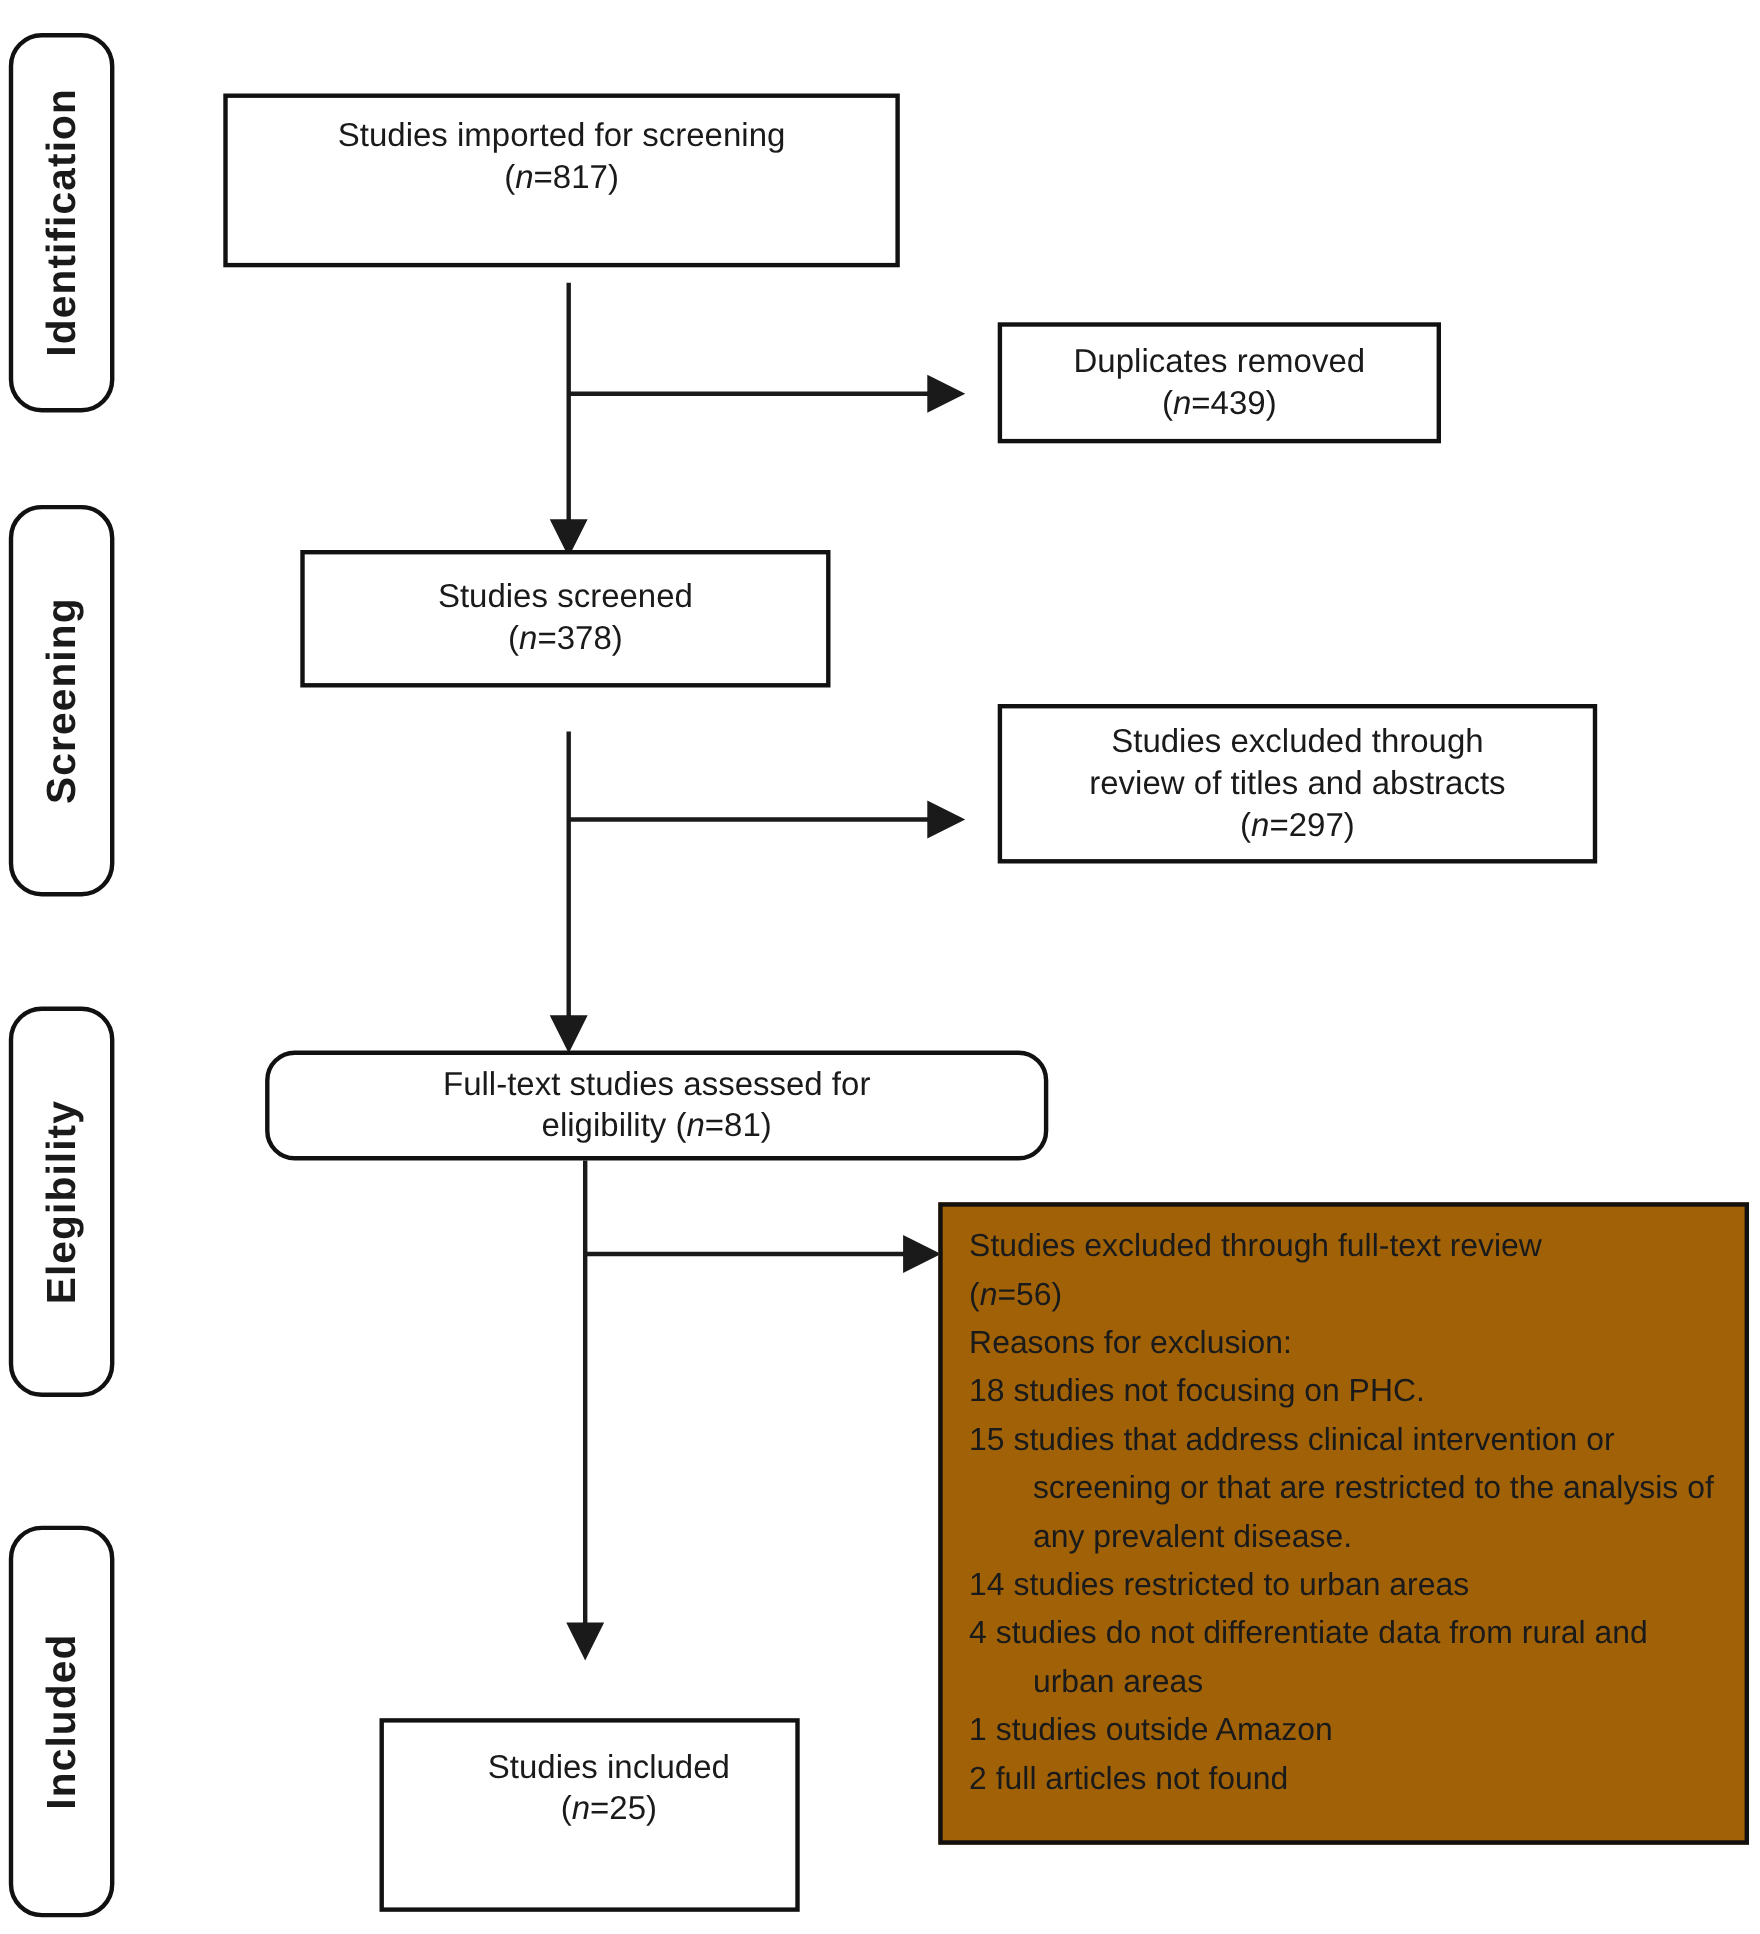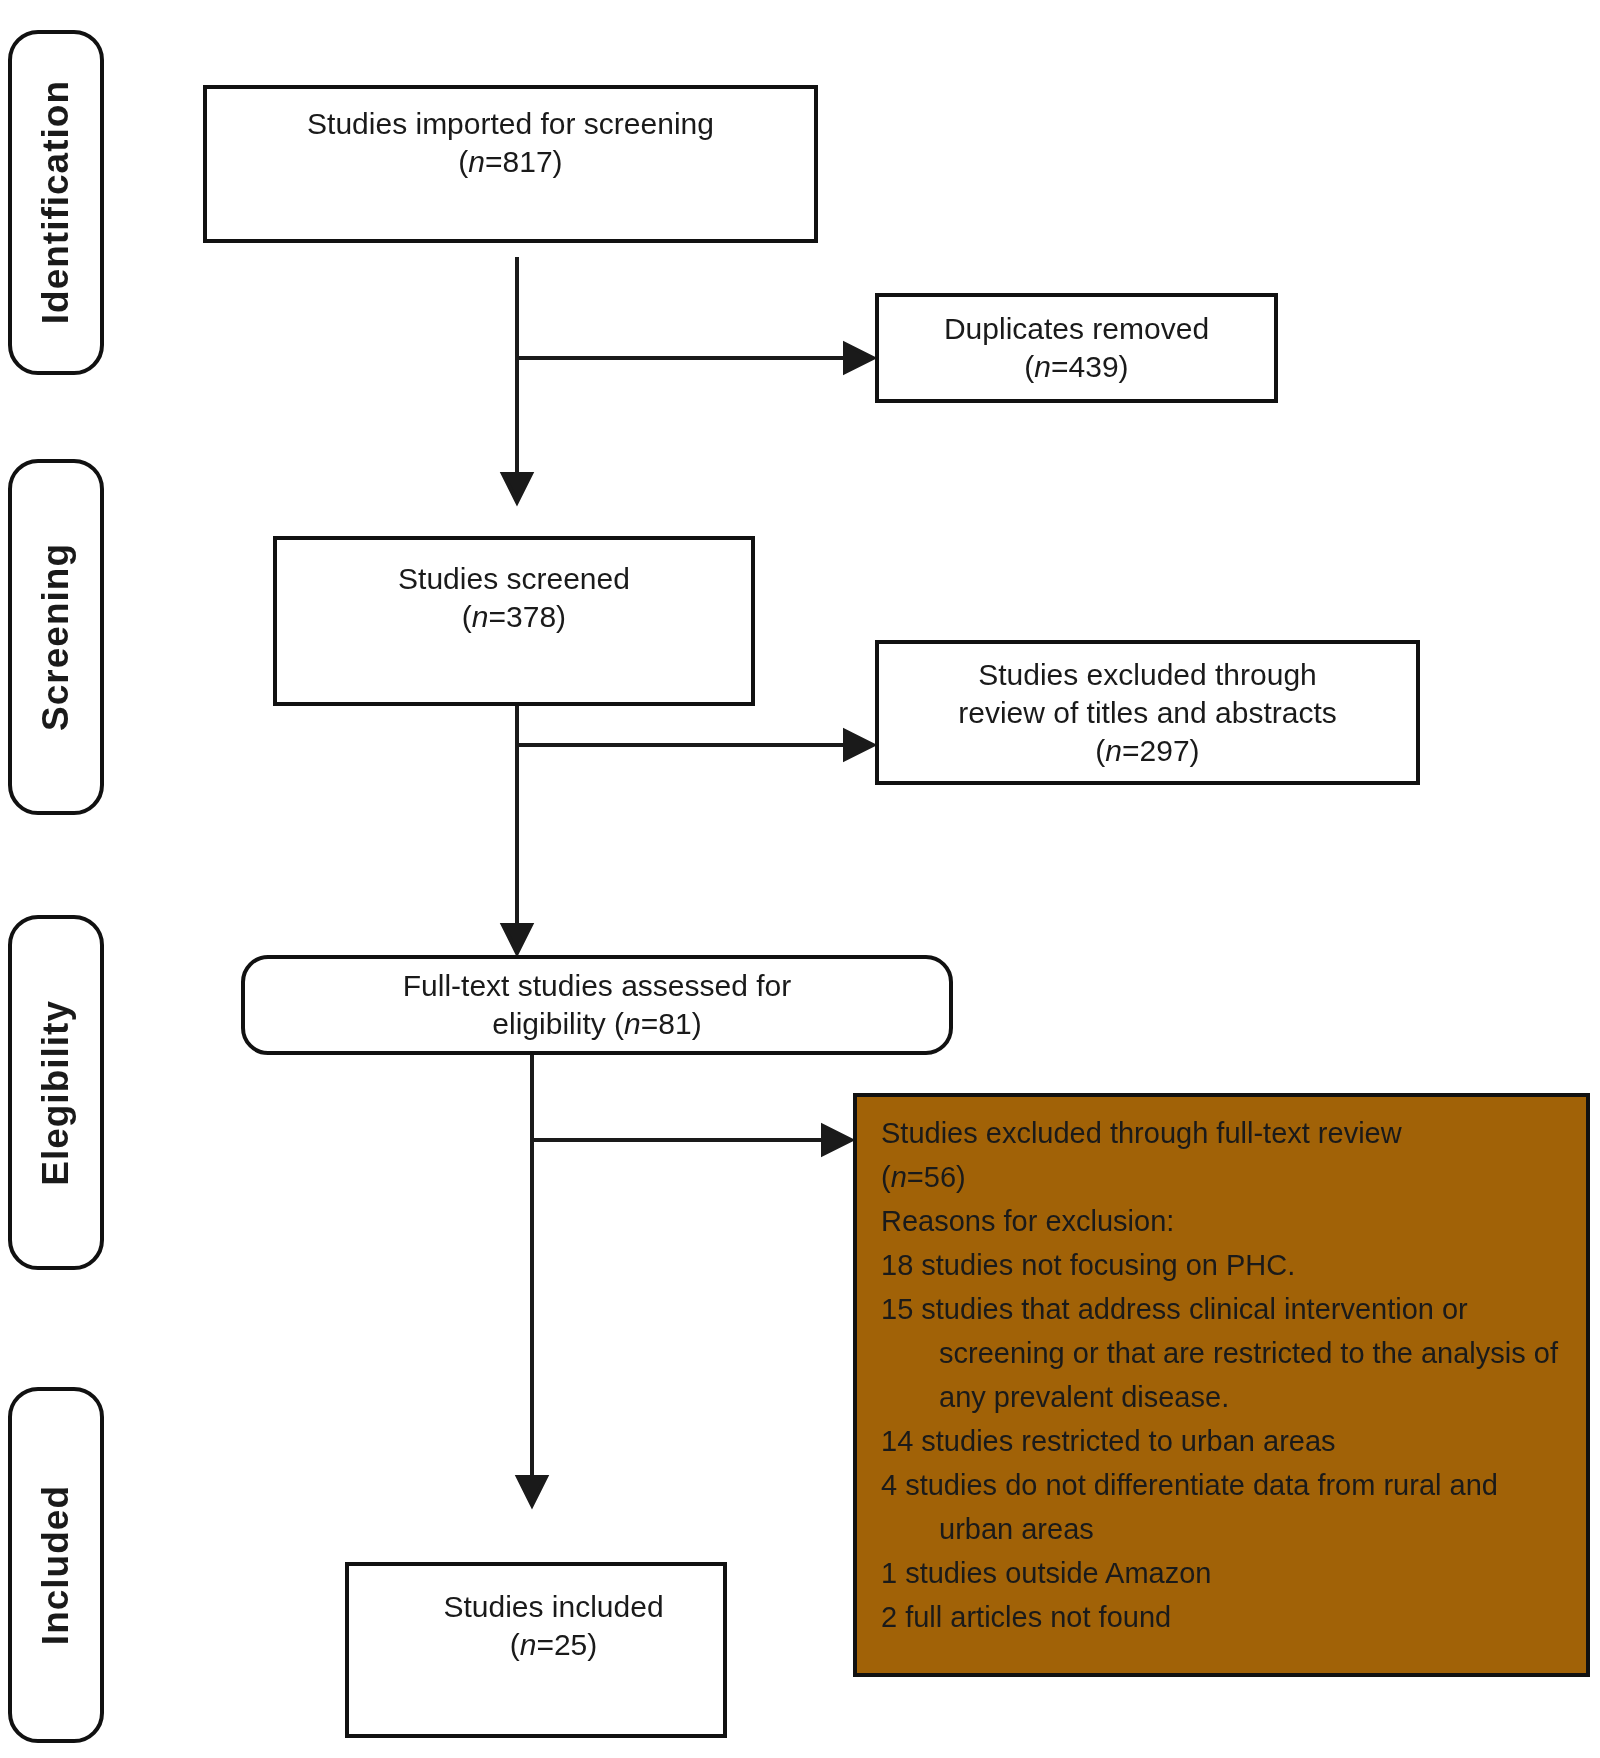--- a/index.html
+++ b/index.html
@@ -14,21 +14,21 @@
   }
   .stage span{
     writing-mode:vertical-rl;transform:rotate(180deg);
     font-size:37px;font-weight:bold;letter-spacing:1px;white-space:nowrap;
   }
   .fbox{
     position:absolute;border:4px solid #111;background:#fff;z-index:2;
     box-sizing:border-box;text-align:center;font-size:30px;line-height:38px;
   }
   .fbox .ln{white-space:nowrap;}
-  .center-v{display:flex;flex-direction:column;justify-content:center;}
+  .center-v{display:flex;flex-direction:column;justify-content:center;margin-left:32px;}
   .bigbox{
     position:absolute;border:4px solid #111;background:#a16207;z-index:2;
     box-sizing:border-box;text-align:left;font-size:29px;line-height:44px;
     padding:14px 20px 0 24px;
   }
   .bigbox .reason{padding-left:58px;text-indent:-58px;}
   i{font-style:italic;}
 </style>
 </head>
 <body>
@@ -74,21 +74,21 @@
   <div class="fbox" style="left:203px;top:85px;width:615px;height:158px;padding-top:16px;">
     <div class="ln">Studies imported for screening</div>
     <div class="ln">(<i>n</i>=817)</div>
   </div>
 
   <div class="fbox center-v" style="left:875px;top:293px;width:403px;height:110px;">
     <div class="ln">Duplicates removed</div>
     <div class="ln">(<i>n</i>=439)</div>
   </div>
 
-  <div class="fbox" style="left:273px;top:500px;width:482px;height:170px;padding-top:20px;margin-top:36px;">
+  <div class="fbox" style="left:273px;top:500px;width:482px;height:125px;padding-top:20px;">
     <div class="ln">Studies screened</div>
     <div class="ln">(<i>n</i>=378)</div>
   </div>
 
   <div class="fbox center-v" style="left:875px;top:640px;width:545px;height:145px;">
     <div class="ln">Studies excluded through</div>
     <div class="ln">review of titles and abstracts</div>
     <div class="ln">(<i>n</i>=297)</div>
   </div>
 

